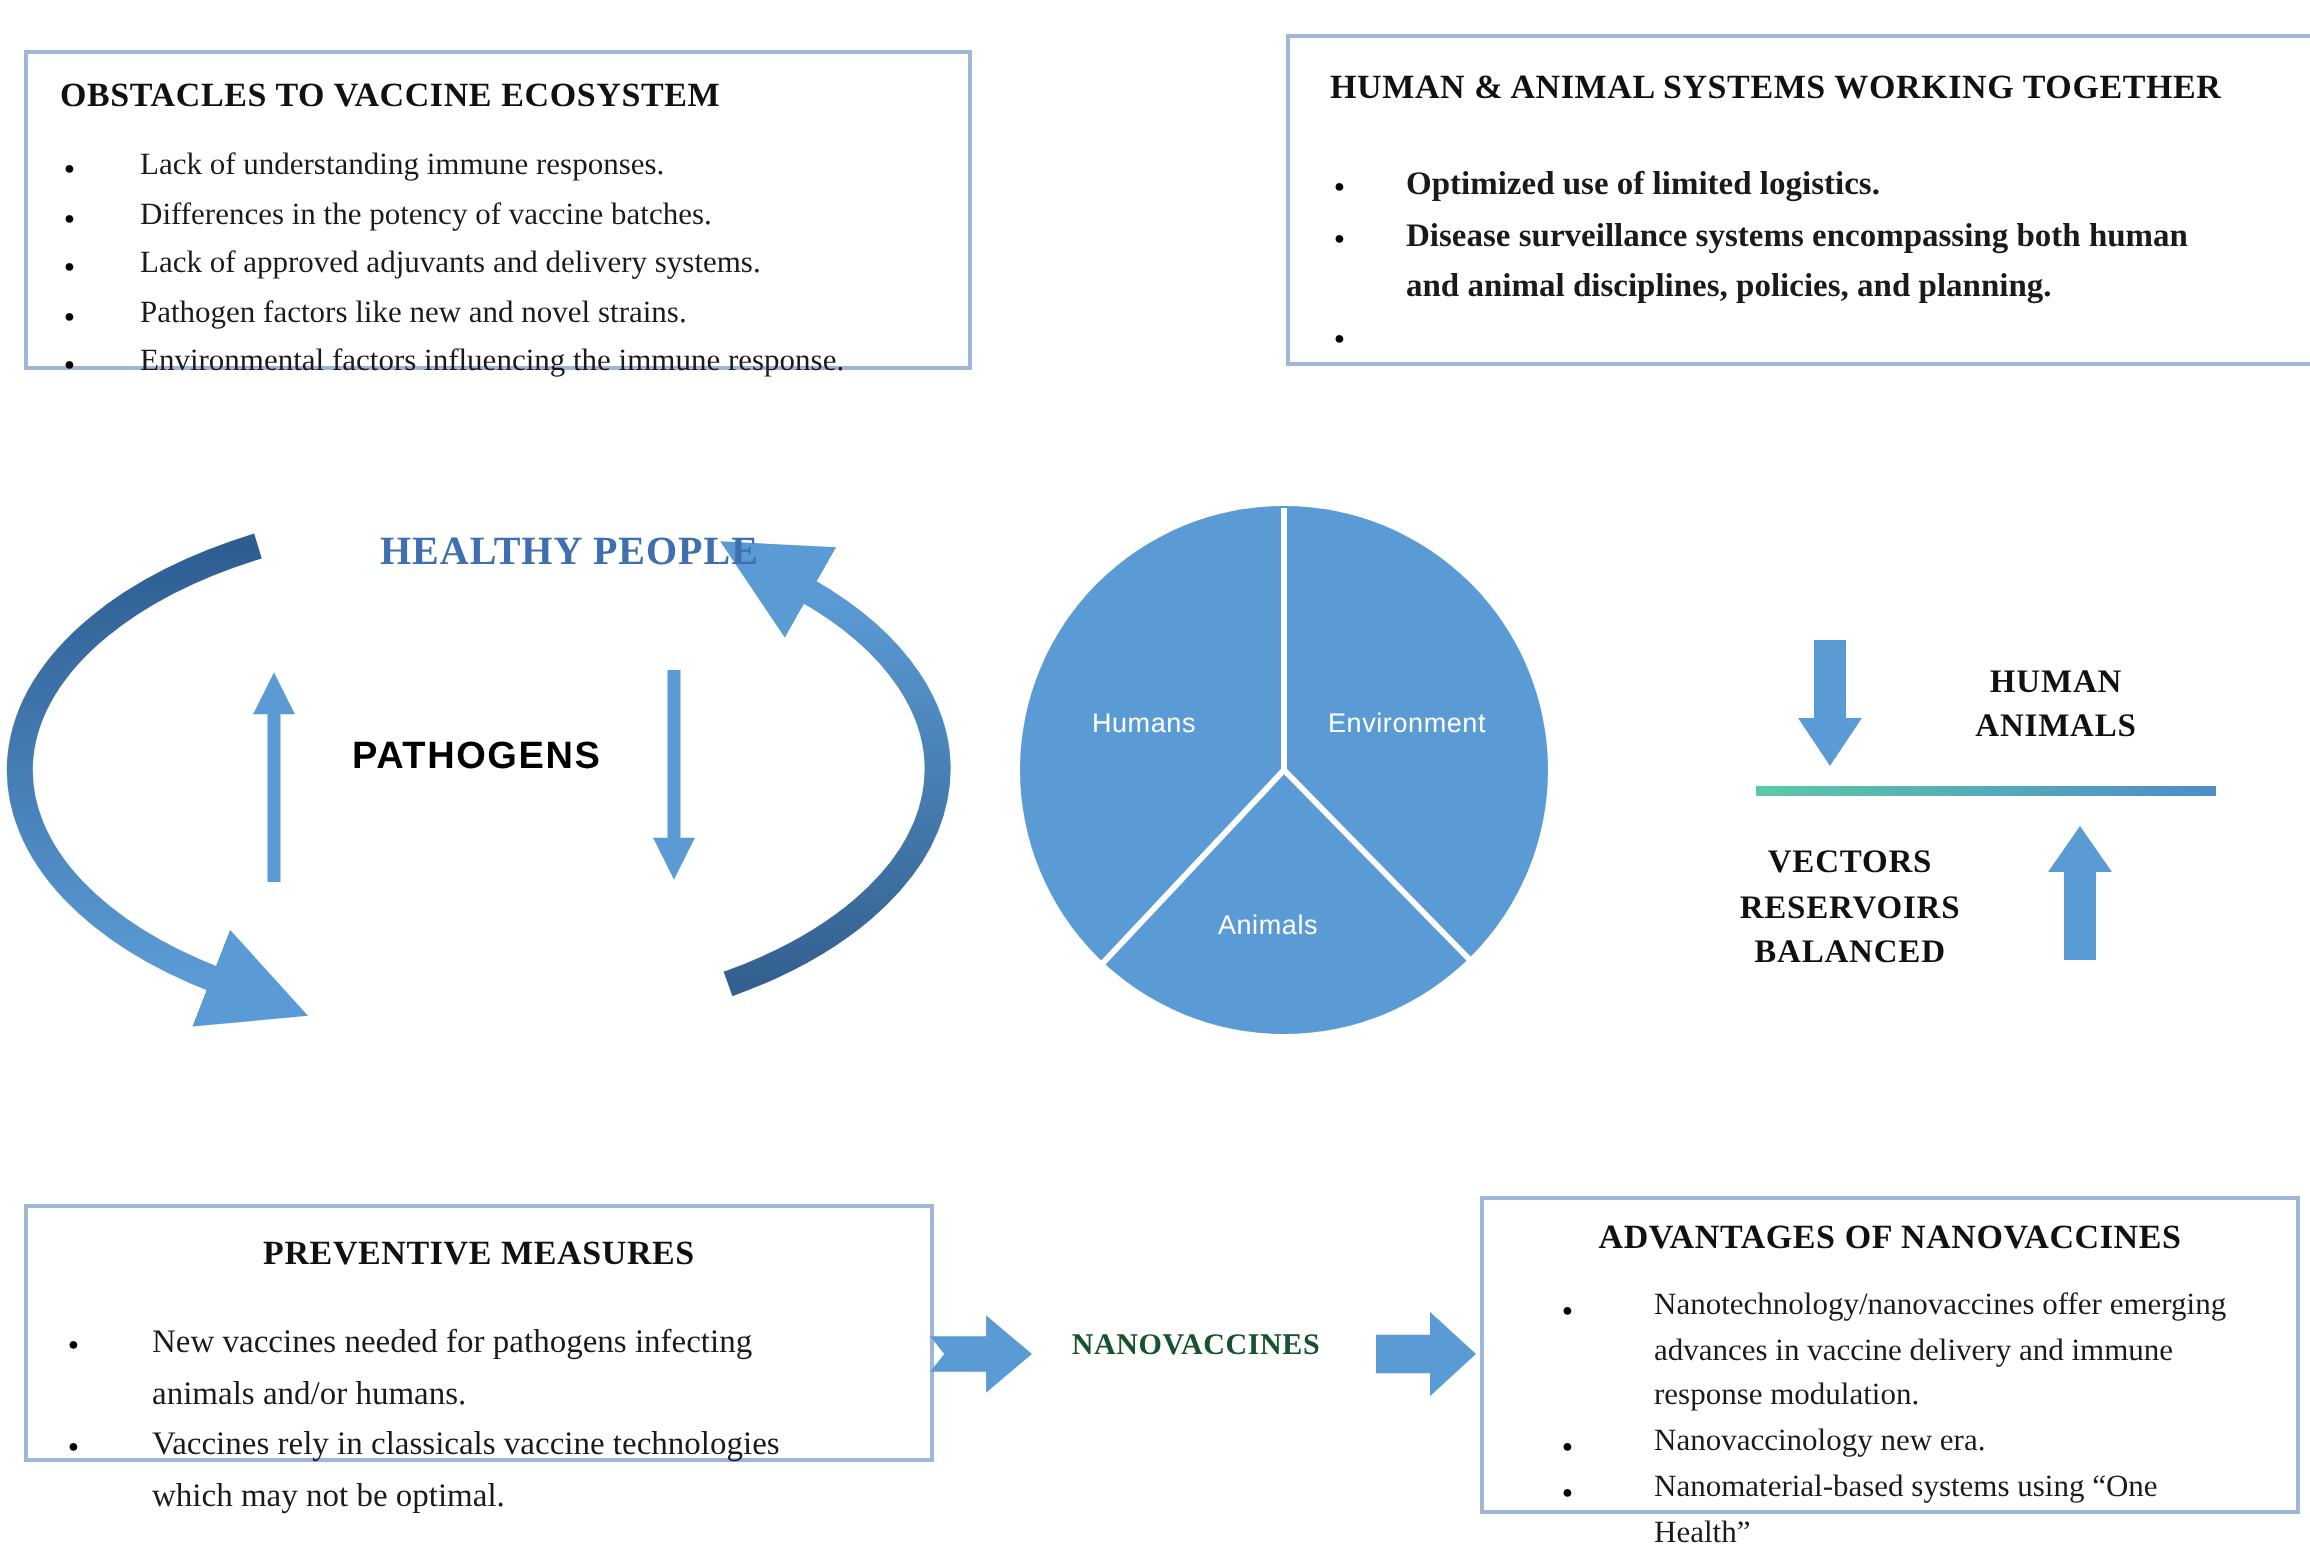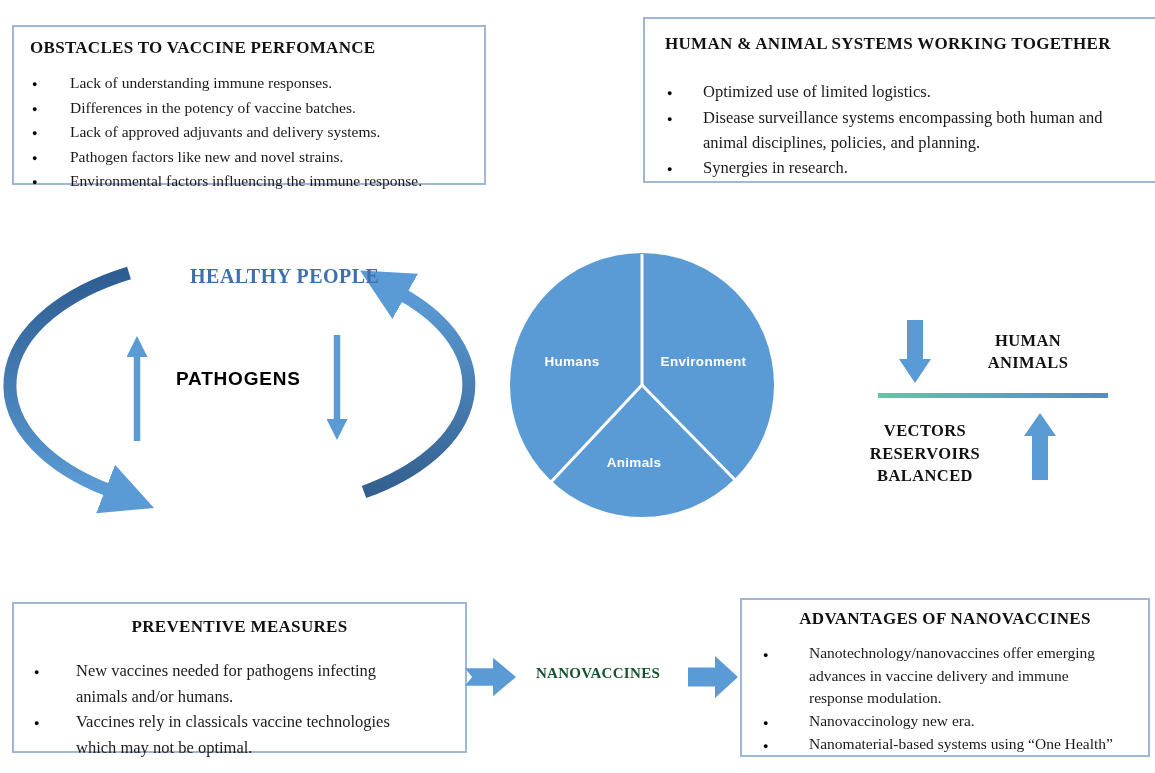--- a/index.html
+++ b/index.html
@@ -26,31 +26,31 @@
   #box-obstacles { left:12px; top:25px; width:474px; height:160px; padding:11px 16px; }
   #box-obstacles ul { margin-top:13px; }
   #box-obstacles li { font-size:15.5px; line-height:23.5px; }
   #box-obstacles .dot { width:38px; padding-left:2px; }
 
   
   #box-together { left:627px; top:17px; width:521px; height:166px; padding:15px 20px;margin-left:16px; }
   #box-together ul { margin-top:25px; }
   #box-together li { font-size:16.5px; line-height:25px; }
   #box-together .dot { width:36px; padding-left:2px; }
-  #box-together .li-text { max-width:408px; }
-
-  
-  #box-preventive { left:12px; top:602px; width:455px; height:151px; padding:13px 14px; }
+  #box-together .li-text { max-width:408px;font-weight:bold; }
+
+  
+  #box-preventive { left:12px; top:602px; width:455px; height:129px; padding:13px 14px; }
   #box-preventive ul { margin-top:21px; }
   #box-preventive li { font-size:16.5px; line-height:25.5px; }
   #box-preventive .dot { width:42px; padding-left:6px; }
   #box-preventive .li-text { max-width:352px; }
 
   
-  #box-advantages { left:740px; top:598px; width:410px; height:159px; padding:9px 8px; }
+  #box-advantages { left:740px; top:598px; width:410px; height:159px; padding:9px 26px; }
   #box-advantages ul { margin-top:13px; }
   #box-advantages li { font-size:15.5px; line-height:22.5px; }
   #box-advantages .dot { width:46px; padding-left:13px; }
   #box-advantages .li-text { max-width:315px; }
 
   
   #cycle-svg { position:absolute; left:0; top:245px; }
   .cycle-label {
     position:absolute; font-weight:bold; font-size:20px; letter-spacing:.5px; color:#3E6FAE;
     white-space:nowrap;
@@ -59,21 +59,21 @@
   #label-healthy-people { left:142px; top:265px; }
   #label-healthy-animals { left:137px; top:484px; }
   #label-pathogens {
     position:absolute; left:176px; top:368px; font-family:"Liberation Sans", sans-serif;
     font-weight:bold; font-size:19px; letter-spacing:.8px; color:#000; white-space:nowrap;text-align:right;
   }
 
   
   #pie-svg { position:absolute; left:505px; top:248px; }
   .pie-label {
-    position:absolute; font-family:"Liberation Sans", sans-serif; font-weight:bold;
+    position:absolute; font-family:"Liberation Sans", sans-serif; font-weight:normal;
     font-size:13.5px; letter-spacing:.3px; color:#ffffff; text-align:center;
   }
   #pie-label-humans { left:528px; top:354px; width:88px; }
   #pie-label-environment { left:656px; top:354px; width:95px; }
   #pie-label-animals { left:593px; top:455px; width:82px; }
 
   
   #balance-svg { position:absolute; left:845px; top:275px; }
   #balance-title {
     position:absolute; left:845px; top:279px; width:268px; text-align:center;
@@ -104,21 +104,21 @@
     position:absolute; left:528px; top:665px; width:140px; text-align:center;
     font-weight:bold; font-size:15px; letter-spacing:.3px; color:#14532d; white-space:nowrap;
   }
 </style>
 </head>
 <body>
 
 <div id="canvas">
 
   <div class="panel" id="box-obstacles">
-    <div class="panel-title">OBSTACLES TO VACCINE PERFOMANCE</div>
+    <div class="panel-title">OBSTACLES TO VACCINE ECOSYSTEM</div>
     <ul class="bullets">
       <li>
           <span class="dot">●</span>
           <span class="li-text">Lack of understanding immune responses.</span>
         </li>
       <li>
           <span class="dot">●</span>
           <span class="li-text">Differences in the potency of vaccine batches.</span>
         </li>
       <li>
@@ -142,21 +142,20 @@
       <li>
           <span class="dot">●</span>
           <span class="li-text">Optimized use of limited logistics.</span>
         </li>
       <li>
           <span class="dot">●</span>
           <span class="li-text">Disease surveillance systems encompassing both human and animal disciplines, policies, and planning.</span>
         </li>
       <li>
           <span class="dot">●</span>
-          <span class="li-text">Synergies in research.</span>
         </li>
     </ul>
   </div>
 
   <svg id="cycle-svg" width="490" height="300" viewBox="0 0 490 300">
     <defs>
       <linearGradient id="gradLeftArc" x1="0" y1="0" x2="0" y2="1">
         <stop offset="0" stop-color="#2E5D92"></stop>
         <stop offset="1" stop-color="#5B9BD5"></stop>
       </linearGradient>

